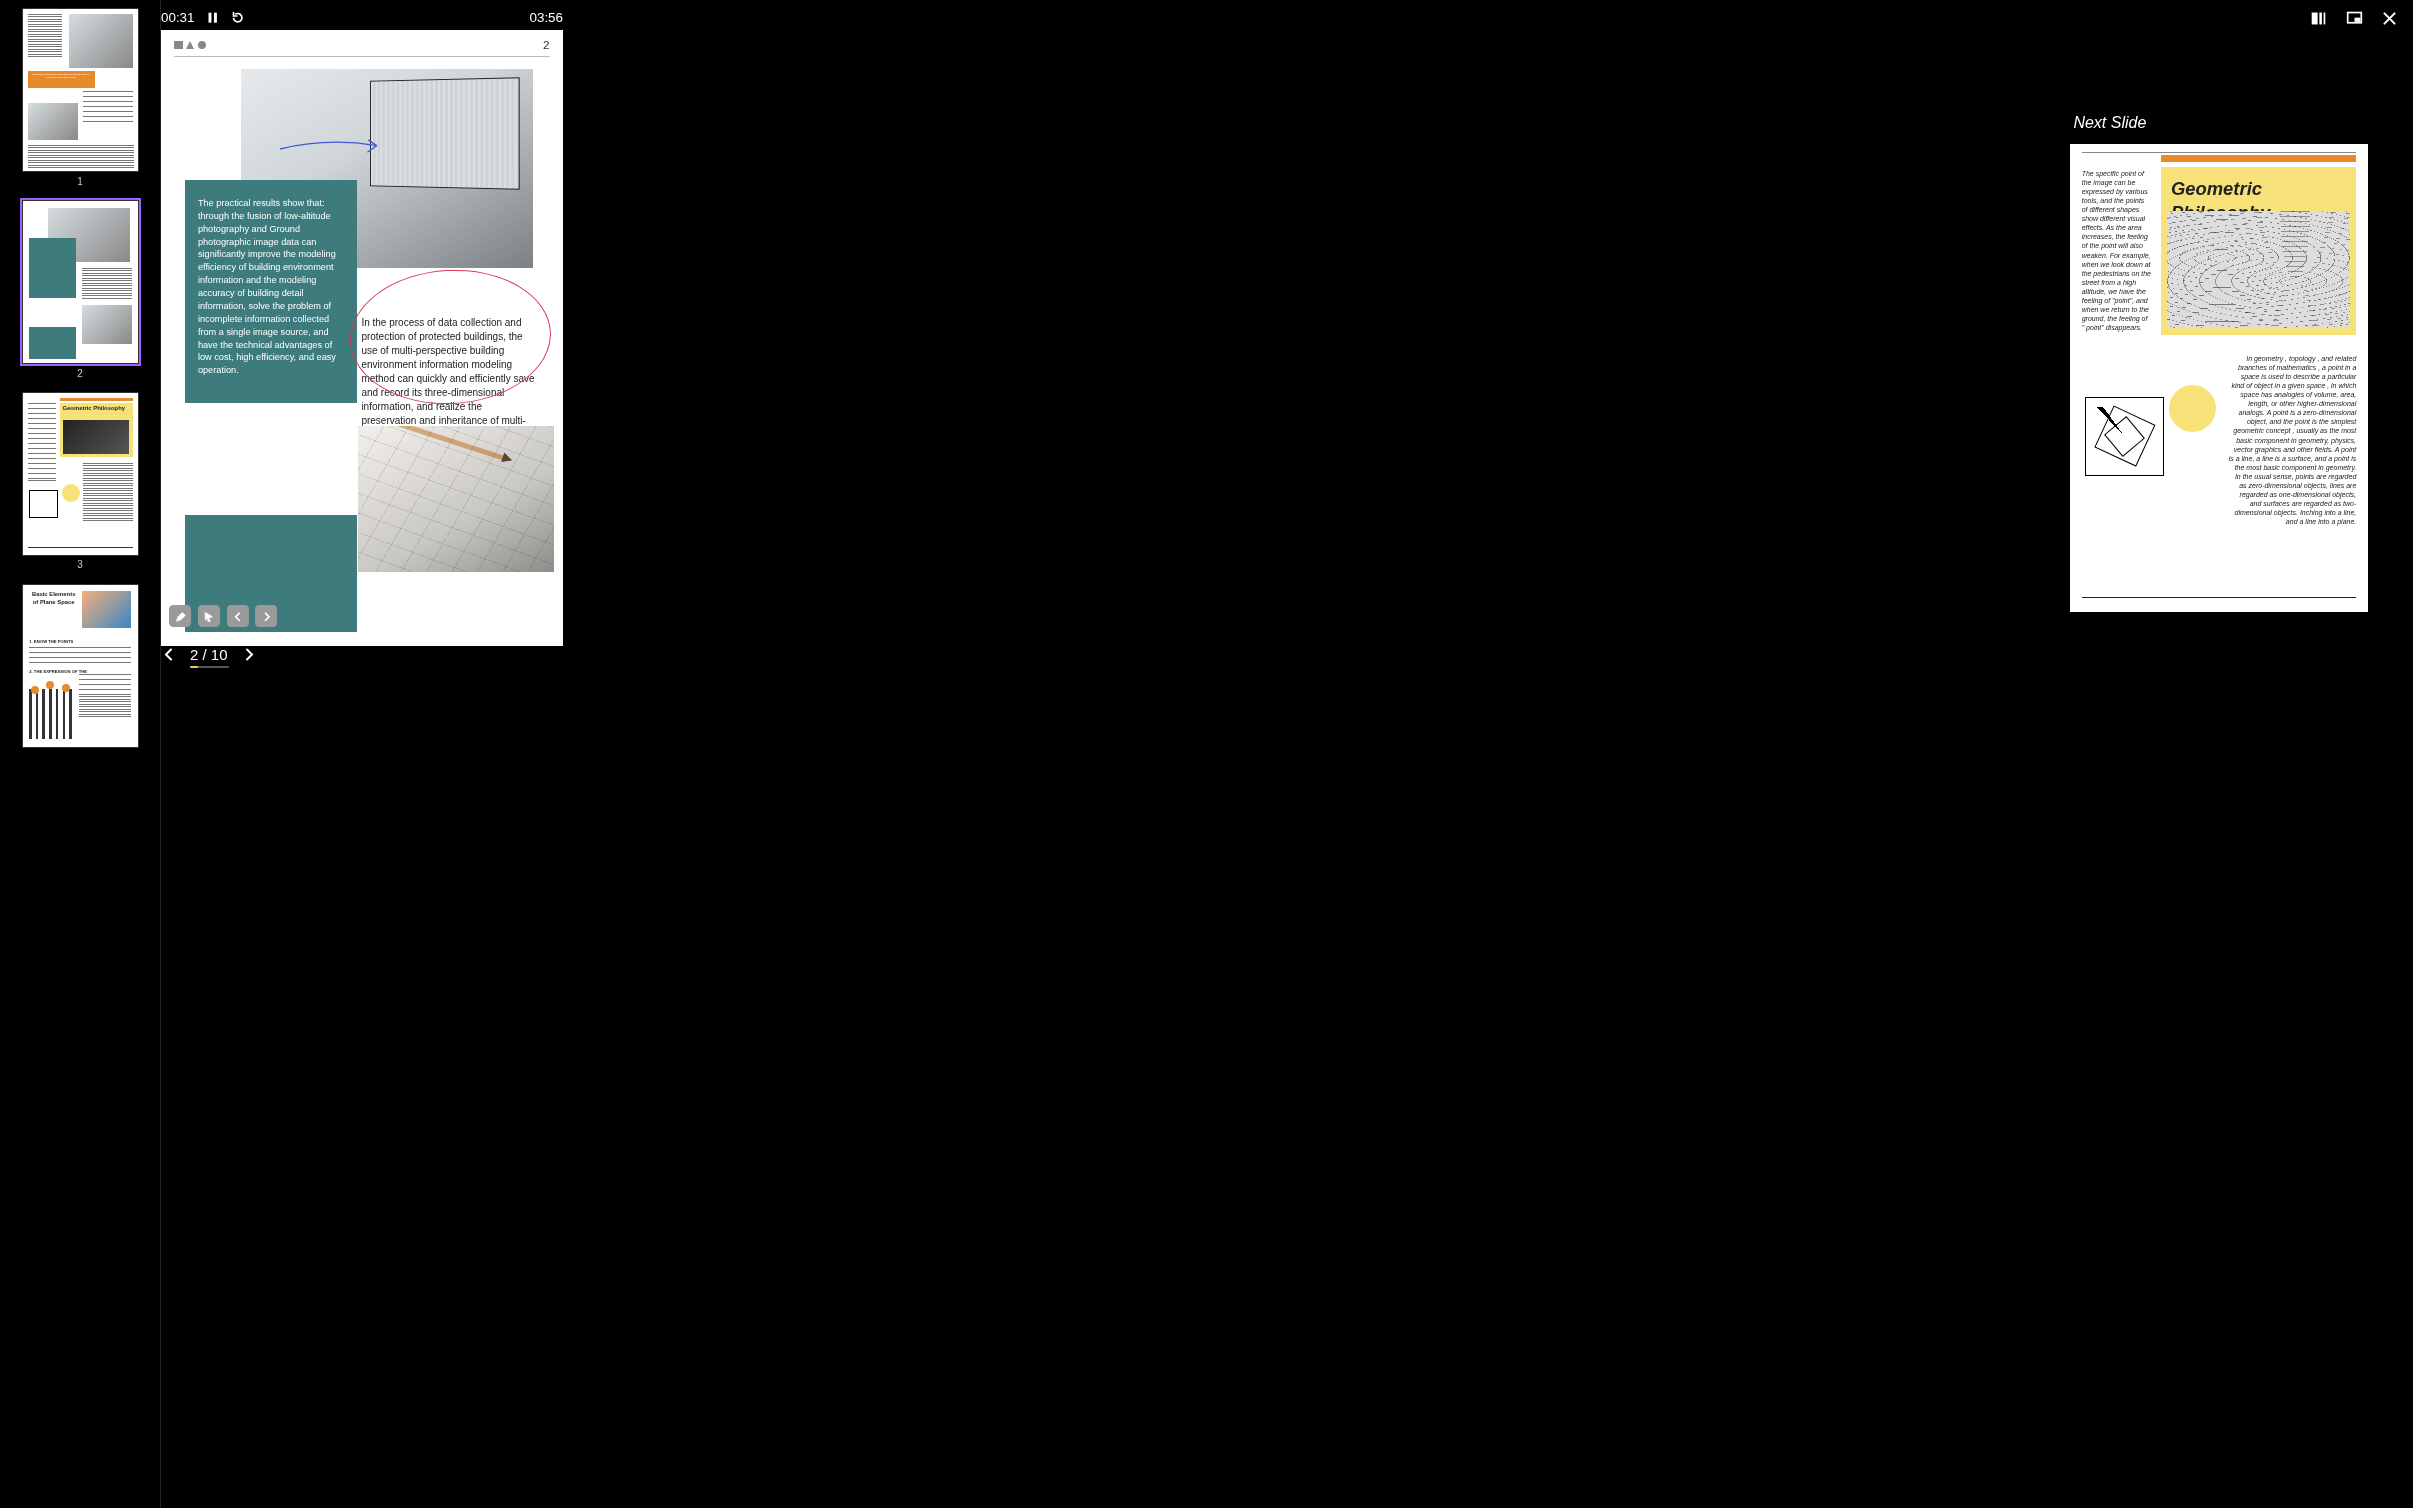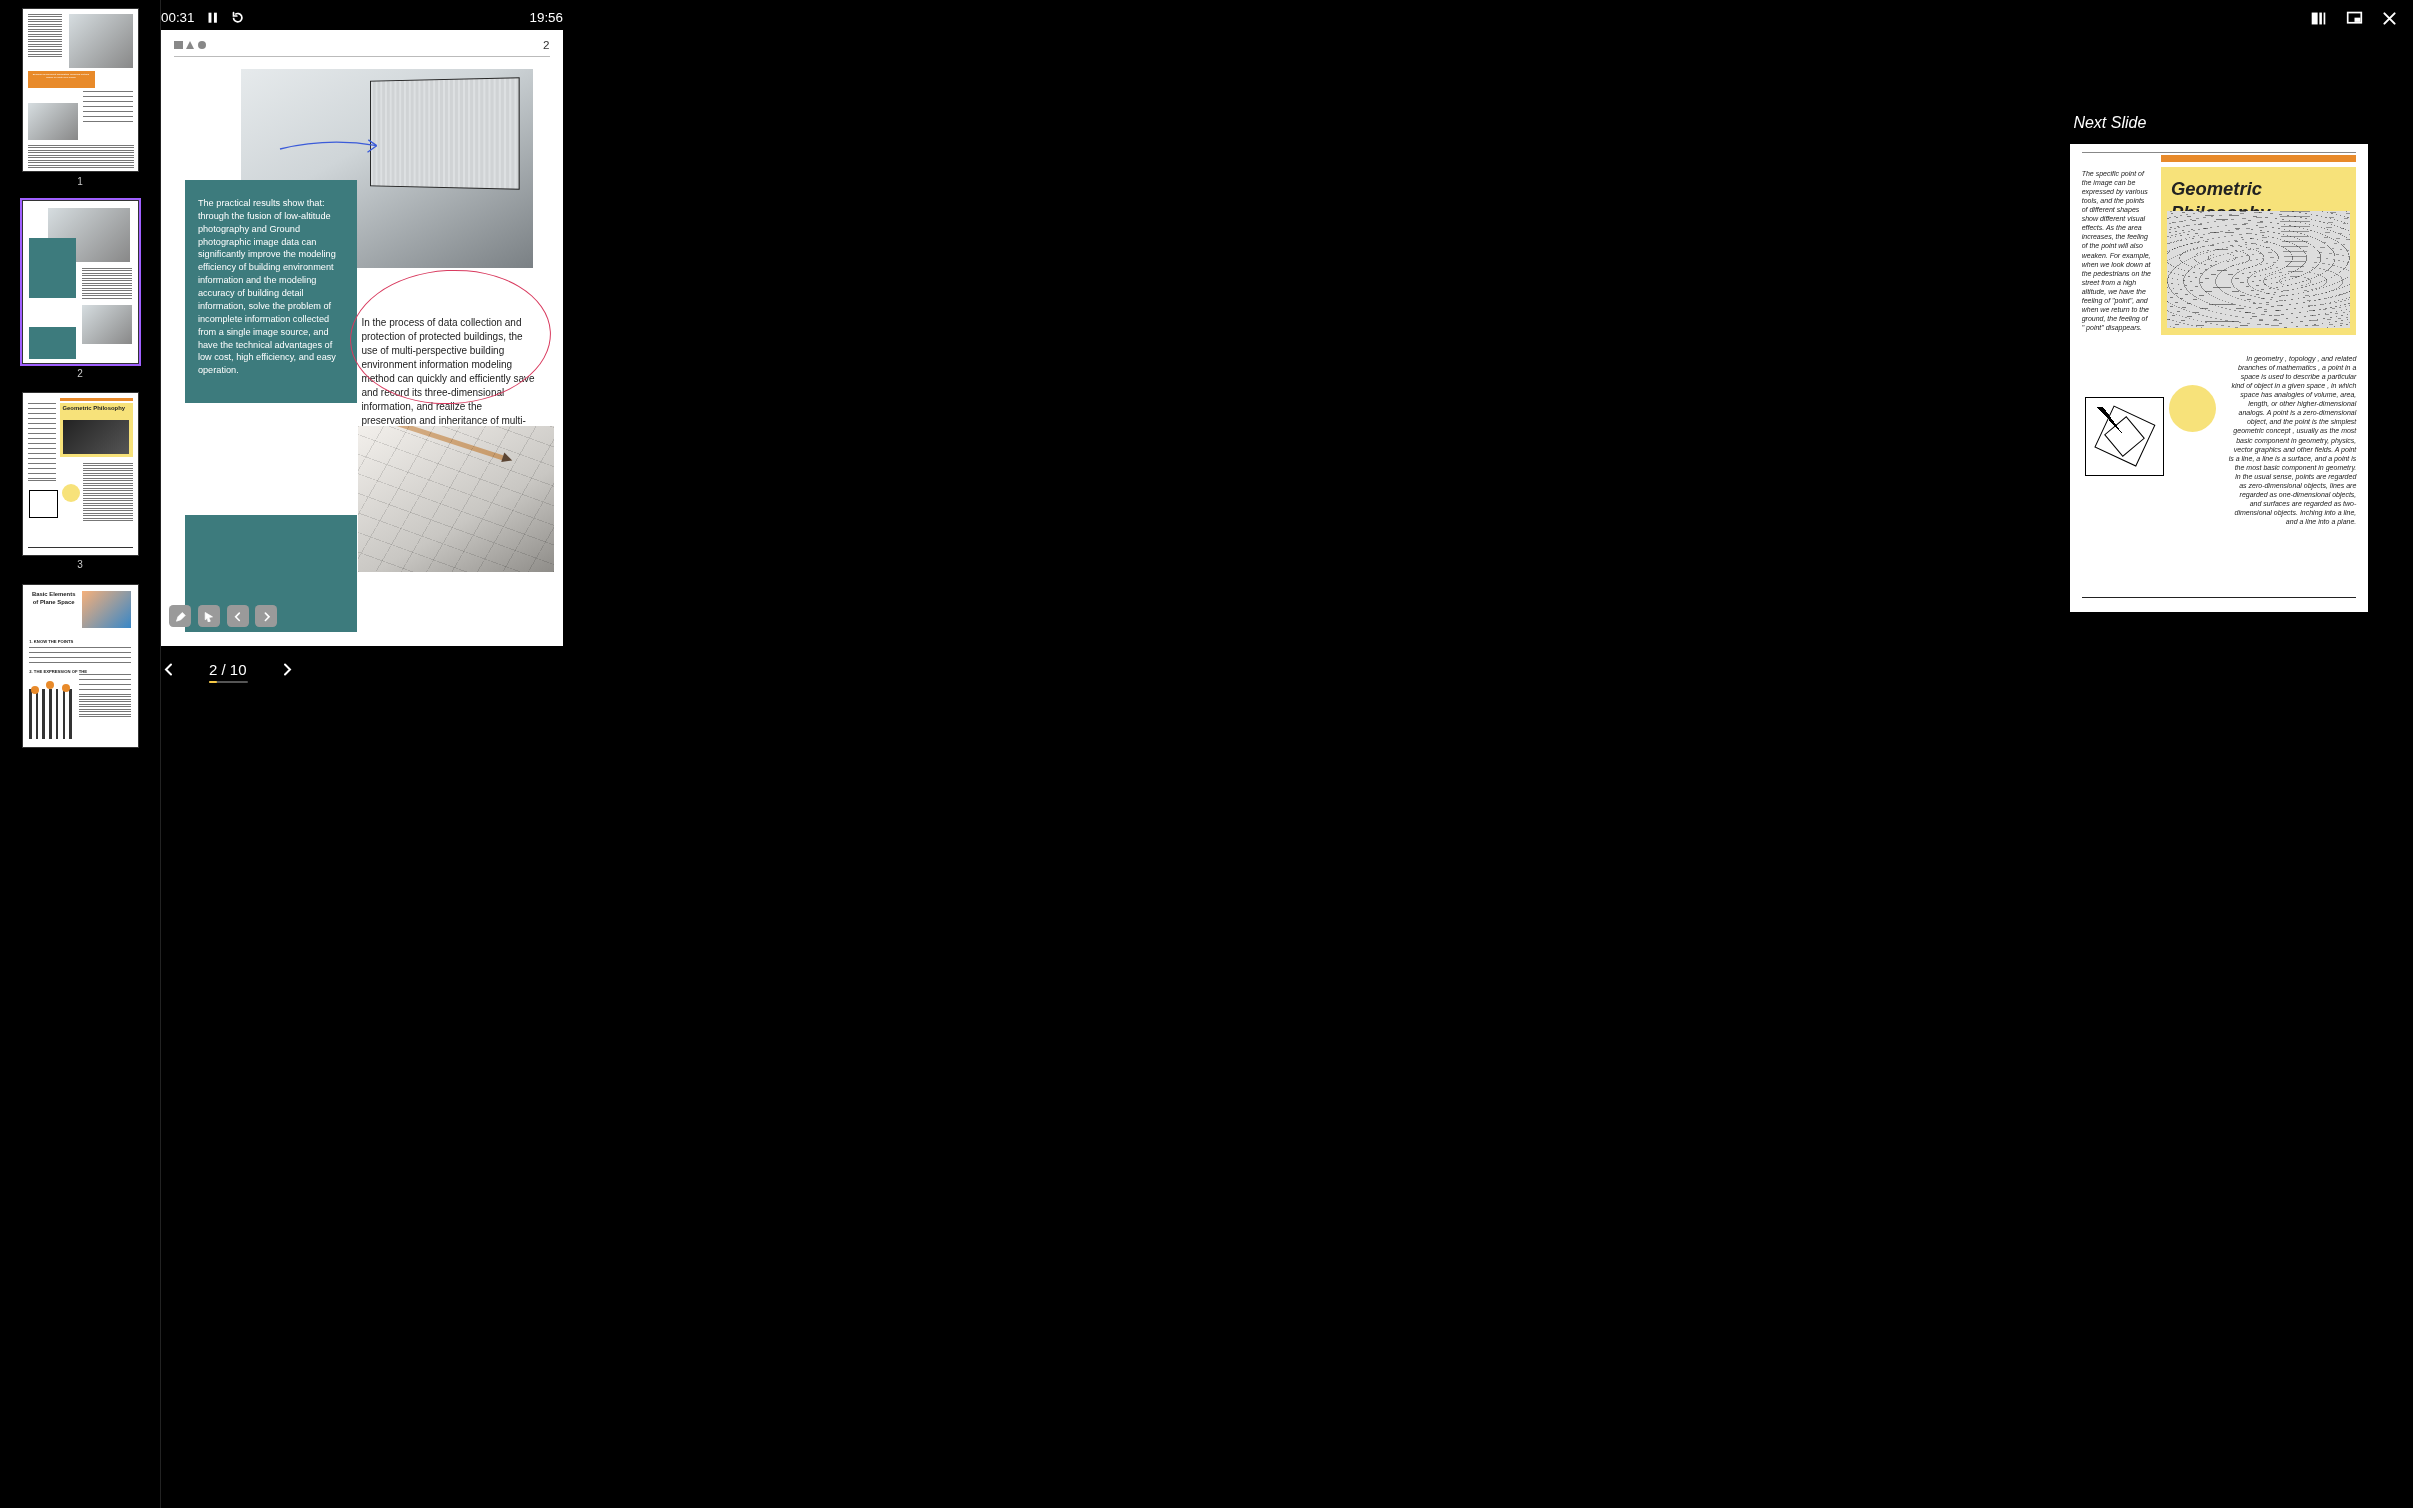--- a/index.html
+++ b/index.html
@@ -57,21 +57,21 @@
   .lower-img::after { content:""; position:absolute; inset:0; background:
      repeating-linear-gradient(20deg, rgba(0,0,0,0.12) 0 0.8px, transparent 0.8px 18.4px),
      repeating-linear-gradient(-60deg, rgba(0,0,0,0.12) 0 0.8px, transparent 0.8px 22px); }
   .pencil { position:absolute; left:8.4px; top:8.4px; width:142px; height:5px; background:linear-gradient(90deg,#d8b28a,#c79a6a); transform:rotate(18deg); border-radius:2.5px; }
   .pencil::after { content:""; position:absolute; right:-8.4px; top:-3.4px; border-left:10px solid #5b4533; border-top:5.9px solid transparent; border-bottom:5.9px solid transparent; }
   
   .tool-row { position:absolute; left:8.4px; bottom:8.4px; display:flex; gap:6.7px; }
   .tool-btn { width:22px; height:22px; border-radius:4.2px; background:#9a9a9a; display:flex; align-items:center; justify-content:center; cursor:pointer; }
   .tool-btn svg { width:11.7px; height:11.7px; fill:#fff; stroke:#fff; }
   
-  .pager { display:flex; align-items:center; gap:33px; margin-top:15px; }
+  .pager { display:flex; align-items:center; gap:14px; }
   .pager-arrow { width:15px; height:15px; cursor:pointer; }
   .pager-ct { font-size:15px; font-weight:500; color:#fff; position:relative; }
   .pager-bar { position:absolute; left:0; bottom:-5px; width:39px; height:2.5px; background:#555; border-radius:1.7px; }
   .pager-bar::before { content:""; position:absolute; left:0; top:0; width:7.5px; height:2.5px; background:#f6c945; border-radius:1.7px; }
   
   
   .rightpanel { width:360px; padding: 32px 34px 0 17px; display:flex; flex-direction:column;font-style:italic; }
   .top-icons { position:fixed; right:15px; top:10px; display:flex; gap:18.4px; align-items:center; }
   .tic { width:17px; height:17px; cursor:pointer; }
   .next-title { font-size:16px; font-weight:400; margin:82px 0 11.7px 3.4px; }
@@ -171,21 +171,21 @@
             <rect x="3" y="2" width="3.5" height="12" fill="#fff"></rect>
             <rect x="9.5" y="2" width="3.5" height="12" fill="#fff"></rect>
           </svg>
       </span>
       <span class="ctrl-icon">
         <svg viewBox="0 0 16 16" fill="none" stroke="#fff" stroke-width="2">
             <path d="M3 8a5 5 0 1 0 2-4"></path>
             <path d="M3 2v4h4" stroke-linecap="round"></path>
           </svg>
       </span>
-      <span class="time-r">19:56</span>
+      <span class="time-r">03:56</span>
     </div>
 
     <div class="slide-outer">
       <div class="slide-hdr">
         <div class="sh-shapes">
           <div class="sh-sq"></div>
             <div class="sh-tri"></div>
             <div class="sh-cir"></div>
         </div>
         <div class="sh-pg">2</div>

